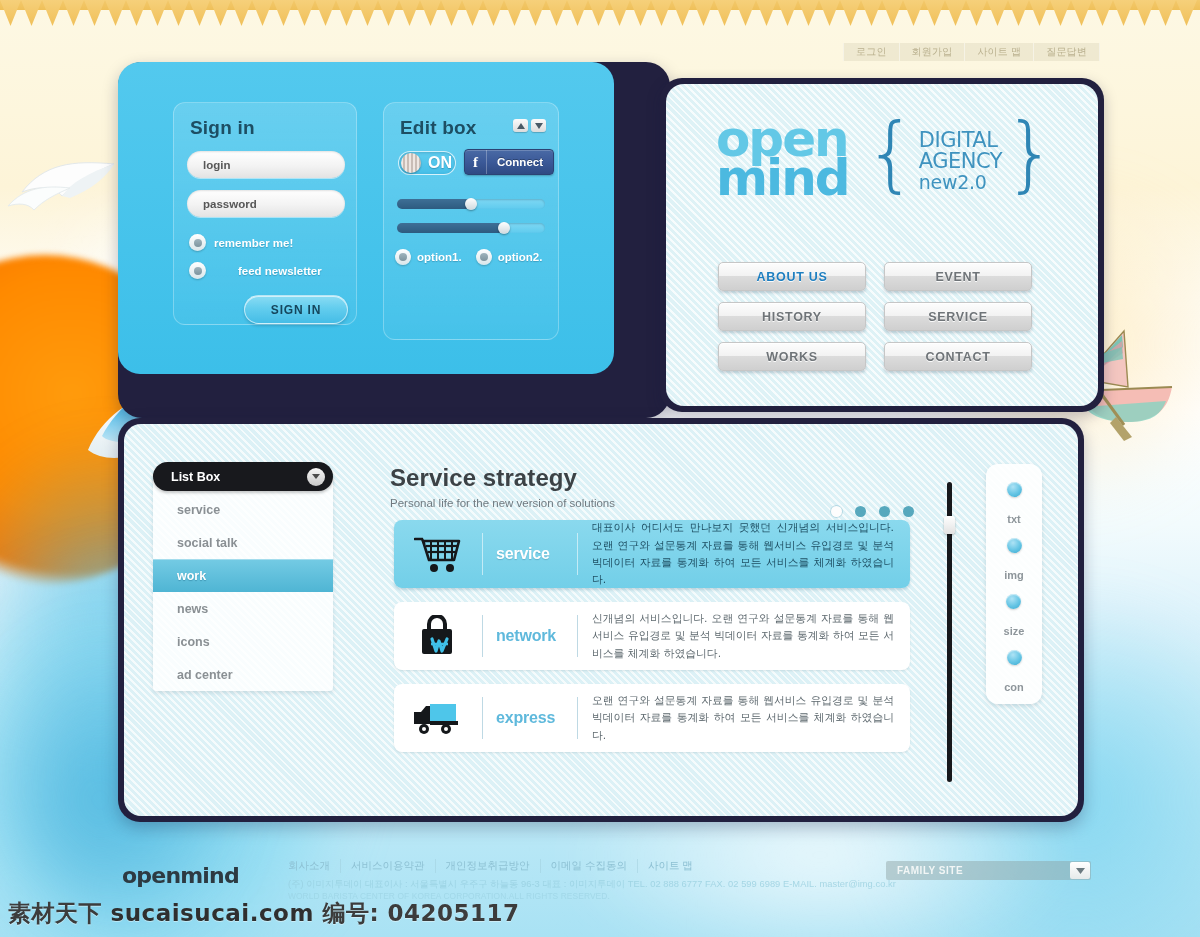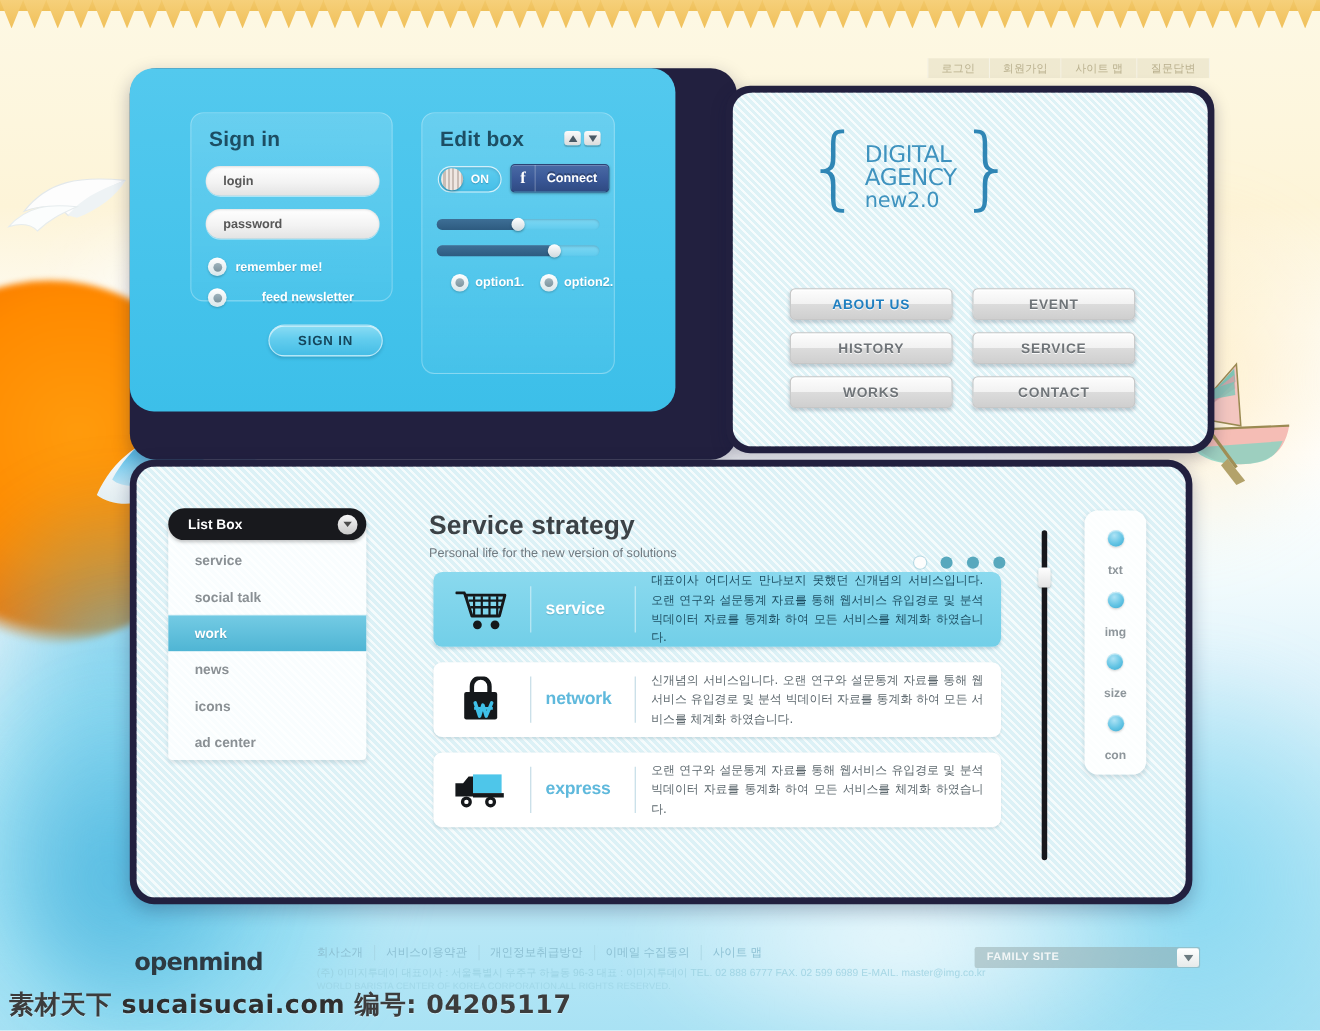--- a/index.html
+++ b/index.html
@@ -47,21 +47,21 @@
 
   
   .gull { position:absolute; pointer-events:none; }
   .gull svg { display:block; }
 
   .dolphin { position:absolute; left: 84px; top: 352px; width: 210px; height: 110px; pointer-events:none; }
   .boat { position:absolute; right: 12px; top: 325px; width: 112px; height: 120px; pointer-events:none; }
 
   
   .topnav {
-    position: absolute; right: 100px; top: 53px;
+    position: absolute; right: 100px; top: 43px;
     display: flex; gap: 0; font-size: 10px; z-index: 6;
   }
   .topnav a {
     color: #b9b08e; text-decoration: none; padding: 2px 12px;
     background: rgba(180,172,140,.18);
     border-right: 1px solid rgba(255,255,255,.45);
     letter-spacing: .2px;
   }
   .topnav a:first-child { border-left: 1px solid rgba(255,255,255,.45); }
 
@@ -76,21 +76,21 @@
   #login-panel {
     position: absolute; left: 118px; top: 62px; width: 496px; height: 312px;
     background: linear-gradient(180deg,#53c9ee 0%, #3cbfe9 100%);
     border-radius: 22px; z-index: 3;
   }
   .inner-card {
     position: absolute; border-radius: 12px;
     background: linear-gradient(180deg, rgba(255,255,255,.14), rgba(255,255,255,.04));
     border: 1px solid rgba(255,255,255,.28);
   }
-  #signin-card { left: 55px; top: 40px; width: 184px; height: 172px; }
+  #signin-card { left: 55px; top: 40px; width: 184px; height: 223px; }
   #editbox-card { left: 265px; top: 40px; width: 176px; height: 238px; padding-left: 40px; }
 
   .panel-title {
     position:absolute; left: 16px; top: 14px;
     font-size: 19px; font-weight: 700; color: #1d4e63; letter-spacing:.2px;
   }
   .field {
     position:absolute; left: 13px; width: 158px; height: 27px;
     border-radius: 14px;
     background: linear-gradient(180deg,#ffffff 0%, #f3f3f3 55%, #e3e3e3 100%);
@@ -140,21 +140,21 @@
     border-radius: 12px; border:1px solid rgba(255,255,255,.75);
     background: linear-gradient(180deg,#5fcdef,#46bfe8);
     display:flex; align-items:center; cursor:pointer;
     box-shadow: inset 0 1px 3px rgba(0,60,90,.22);
   }
   .toggle .knob {
     width: 20px; height: 20px; margin-left: 2px; border-radius: 50%;
     background: repeating-linear-gradient(90deg,#efe7e2 0 2px,#c9bdb6 2px 4px);
     box-shadow: 0 1px 2px rgba(0,0,0,.3);
   }
-  .toggle .on-text { font-size: 11px; font-weight:700; color:#fff; margin-left: 7px;
+  .toggle .on-text { font-size: 16px; font-weight:700; color:#fff; margin-left: 7px;
     text-shadow: 0 1px 1px rgba(0,60,90,.3); }
 
   #fb-connect {
     position:absolute; left: 80px; top: 46px; width: 90px; height: 26px;
     border-radius: 4px; cursor:pointer;
     background: linear-gradient(180deg,#4a6aa5 0%, #3b5998 50%, #2f4a83 100%);
     border: 1px solid #2b4374;
     display:flex; align-items:center;
     box-shadow: 0 1px 2px rgba(0,0,0,.25), inset 0 1px 0 rgba(255,255,255,.2);
   }
@@ -170,21 +170,21 @@
     background: linear-gradient(180deg,#7fd8f3,#5fcbee);
     box-shadow: inset 0 1px 2px rgba(0,60,90,.25); }
   .slider .fill { position:absolute; left:0; top:0; height: 100%; border-radius: 5px;
     background: linear-gradient(180deg,#3e6f96,#2d5b80); }
   .slider .handle { position:absolute; top:-1px; width: 12px; height: 12px; border-radius:50%;
     background: linear-gradient(180deg,#ffffff,#cfd9de);
     box-shadow: 0 1px 2px rgba(0,0,0,.35); transform: translateX(-6px); cursor:pointer; }
   #slider-1 { top: 96px; }
   #slider-2 { top: 120px; }
 
-  #editbox-options { position:absolute; left: 26px; top: 146px; display:flex; gap: 14px; align-items:flex-end; }
+  #editbox-options { position:absolute; left: 11px; top: 146px; display:flex; gap: 14px; align-items:flex-end; }
   .opt { display:flex; align-items:center; gap: 6px; }
   .opt .radio-dot { width:16px; height:16px; }
   .opt .radio-dot i { width: 8px; height: 8px; }
   .opt span { font-size: 11.5px; color:#fff; font-weight:700; text-shadow: 0 1px 1px rgba(0,60,90,.28); }
 
   
   #brand-shell { left: 660px; top: 78px; width: 444px; height: 334px; border-radius: 22px;
     box-shadow: 0 5px 14px rgba(20,25,60,.26); }
   #brand-panel {
     position:absolute; left: 666px; top: 84px; width: 432px; height: 322px;
@@ -551,20 +551,24 @@
             </span>
           <span>option2.</span>
         </label>
       </div>
     </div>
   </section>
 
   <div class="shell" id="brand-shell"></div>
   <section id="brand-panel">
     <div class="logo-wrap">
+      <div class="logo-words">
+        <span class="logo-open">open</span>
+        <span class="logo-mind">mind</span>
+      </div>
       <span class="brace left">{</span>
       <div class="tagline">
         <span class="t1">DIGITAL</span>
         <span class="t2">AGENCY</span>
         <span class="t3">new2.0</span>
       </div>
       <span class="brace right">}</span>
     </div>
 
     <div id="nav-grid">

